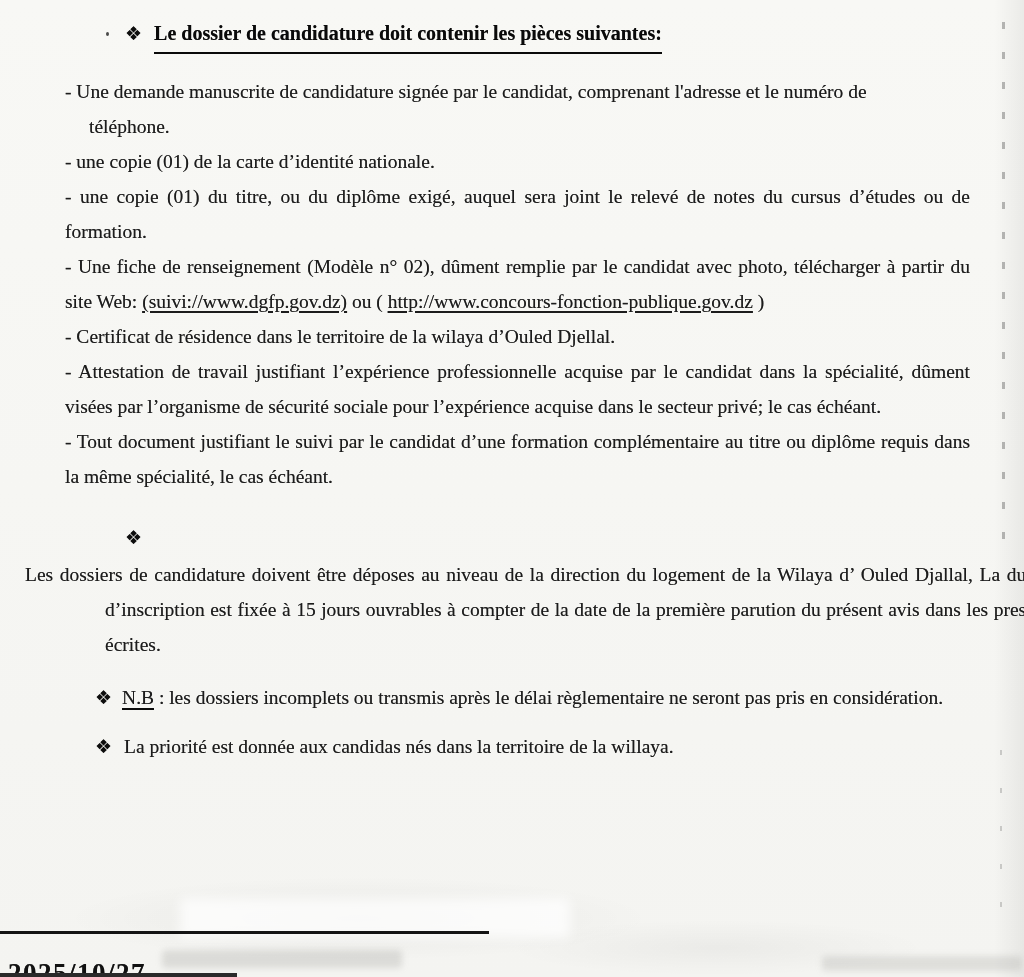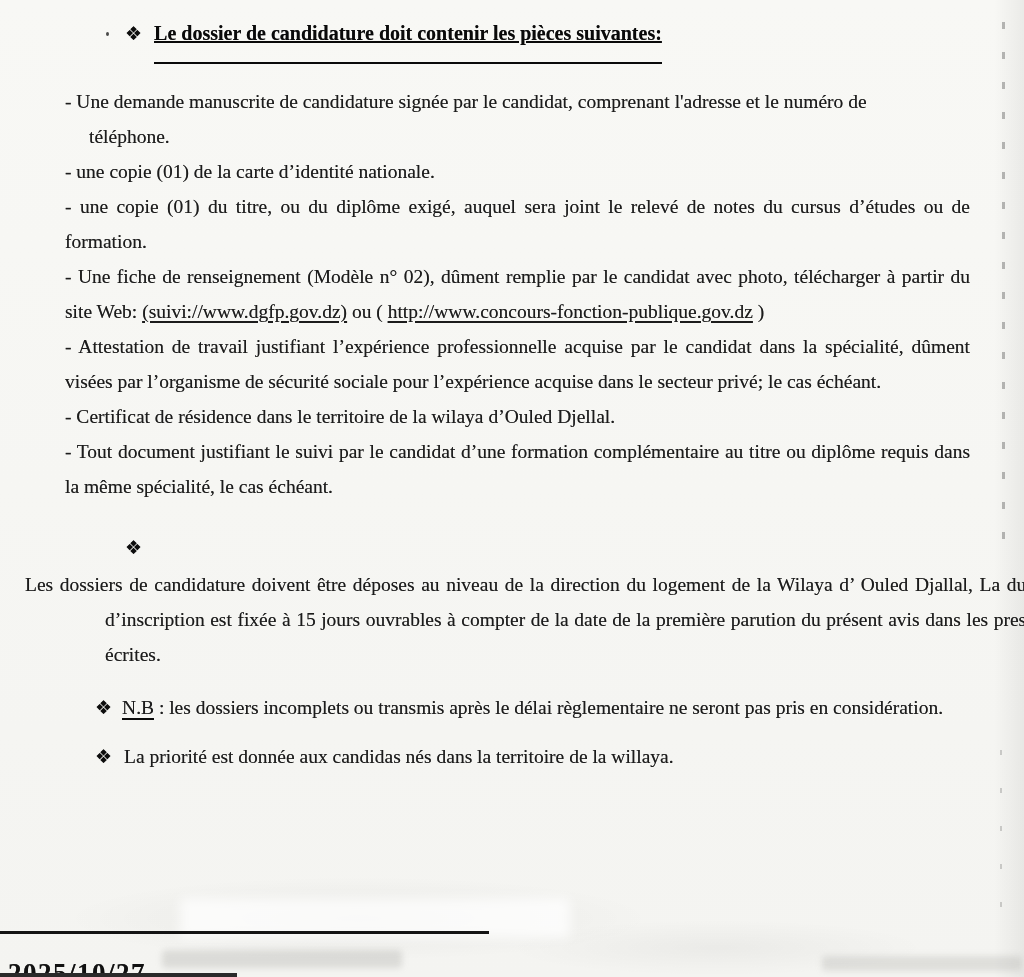--- a/index.html
+++ b/index.html
@@ -13,21 +13,21 @@
     background:
       linear-gradient(to left, rgba(0,0,0,0.055), rgba(0,0,0,0.0) 30px),
       radial-gradient(ellipse 420px 60px at 35% 94%, rgba(0,0,0,0.05), rgba(0,0,0,0) 70%),
       radial-gradient(ellipse 300px 40px at 70% 97%, rgba(0,0,0,0.04), rgba(0,0,0,0) 70%),
       linear-gradient(#f8f8f5, #f4f4f1);
     text-shadow:0 0 0.5px rgba(10,10,10,0.55);
   }
   .body-text{font-size:19.5px;line-height:35px;}
   .heading-row{display:flex;align-items:baseline;margin-left:125px;font-size:20px;line-height:35px;}
   .bullet{font-size:19px;margin-right:12px;color:#0d0d0d;flex:0 0 auto;}
-  .heading-text{font-weight:bold;color:#0a0a0a;border-bottom:2.5px solid #0a0a0a;padding-bottom:11px;text-decoration:underline;}
+  .heading-text{font-weight:bold;color:#0a0a0a;border-bottom:2.5px solid #0a0a0a;padding-bottom:1px;}
   .title-row{margin-top:16px;margin-bottom:20px;}
   .list{margin-left:65px;width:905px;text-align:justify;}
   .item{text-align:justify;}
   .cont-indent{margin-left:24px;}
   .link{text-decoration:underline;text-decoration-thickness:1.5px;text-underline-offset:3px;}
   .h2-row{margin-top:26px;margin-bottom:2px;}
   .para{margin-left:25px;width:945px;padding-left:80px;text-indent:-80px;text-align:justify;}
   .nb-block{margin-top:18px;margin-left:65px;width:905px;text-indent:30px;text-align:justify;}
   .nb-label{font-weight:normal;border-bottom:2px solid #0a0a0a;padding-bottom:0px;}
   .nb-bullet{margin-right:10px;}
@@ -71,25 +71,25 @@
       <span>- une copie (01) de la carte d’identité nationale.</span>
     </div>
 
     <div class="item">
       <span>- une copie (01) du titre, ou du diplôme exigé, auquel sera joint le relevé de notes du cursus d’études ou de formation.</span>
     </div>
 
     <div class="item"><span>- Une fiche de renseignement (Modèle n° 02), dûment remplie par le candidat avec photo, télécharger à partir du site Web: </span><span class="link">(suivi://www.dgfp.gov.dz)</span><span> ou ( </span><span class="link">http://www.concours-fonction-publique.gov.dz</span><span> )</span></div>
 
     <div class="item">
-      <span>- Attestation de travail justifiant l’expérience professionnelle acquise par le candidat dans la spécialité, dûment visées par l’organisme de sécurité sociale pour l’expérience acquise dans le secteur privé; le cas échéant.</span>
+      <span>- Certificat de résidence dans le territoire de la wilaya d’Ouled Djellal.</span>
     </div>
 
     <div class="item">
-      <span>- Certificat de résidence dans le territoire de la wilaya d’Ouled Djellal.</span>
+      <span>- Attestation de travail justifiant l’expérience professionnelle acquise par le candidat dans la spécialité, dûment visées par l’organisme de sécurité sociale pour l’expérience acquise dans le secteur privé; le cas échéant.</span>
     </div>
 
     <div class="item">
       <span>- Tout document justifiant le suivi par le candidat d’une formation complémentaire au titre ou diplôme requis dans la même spécialité, le cas échéant.</span>
     </div>
 
 
   </div>
 
   <div class="heading-row h2-row">

